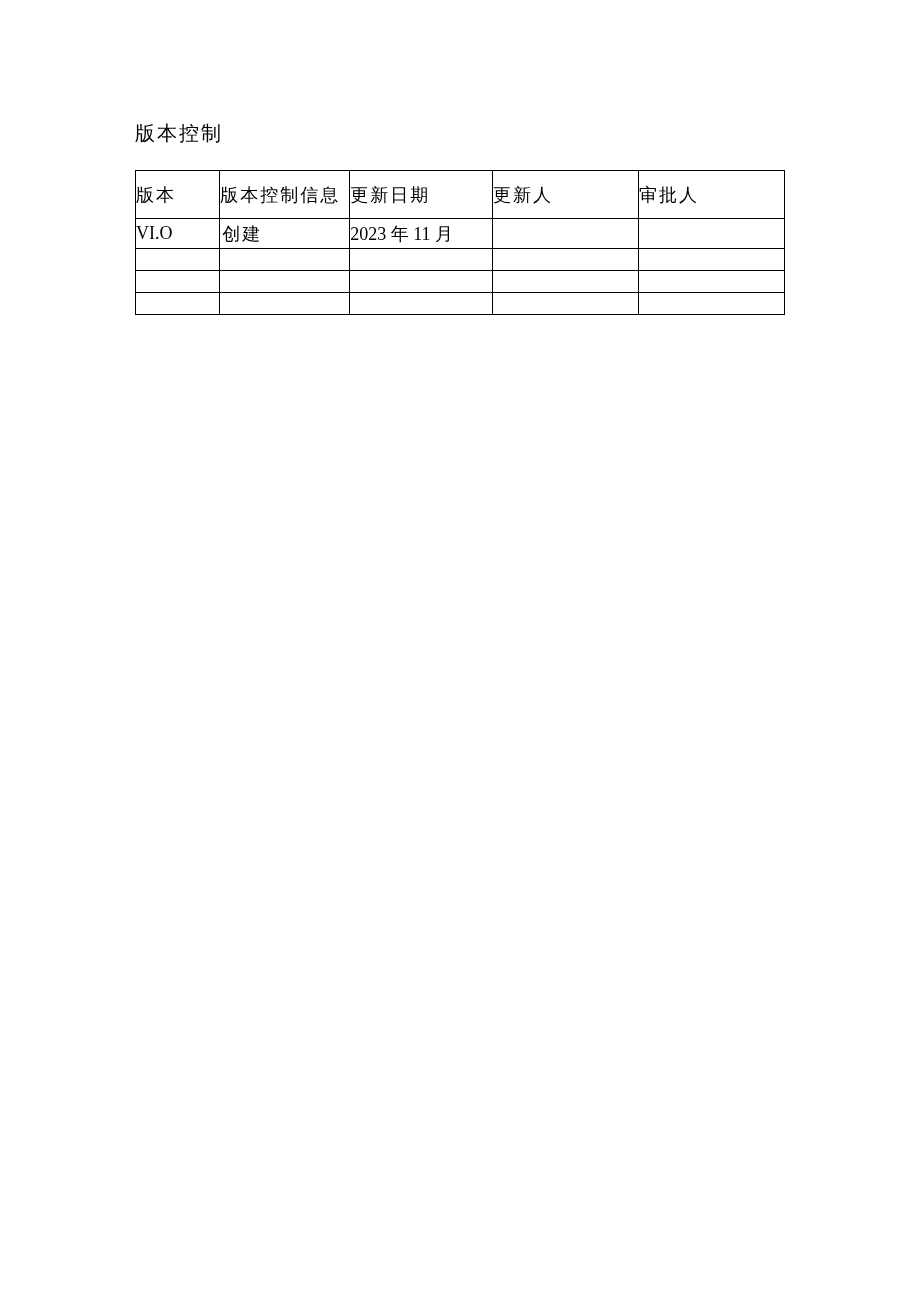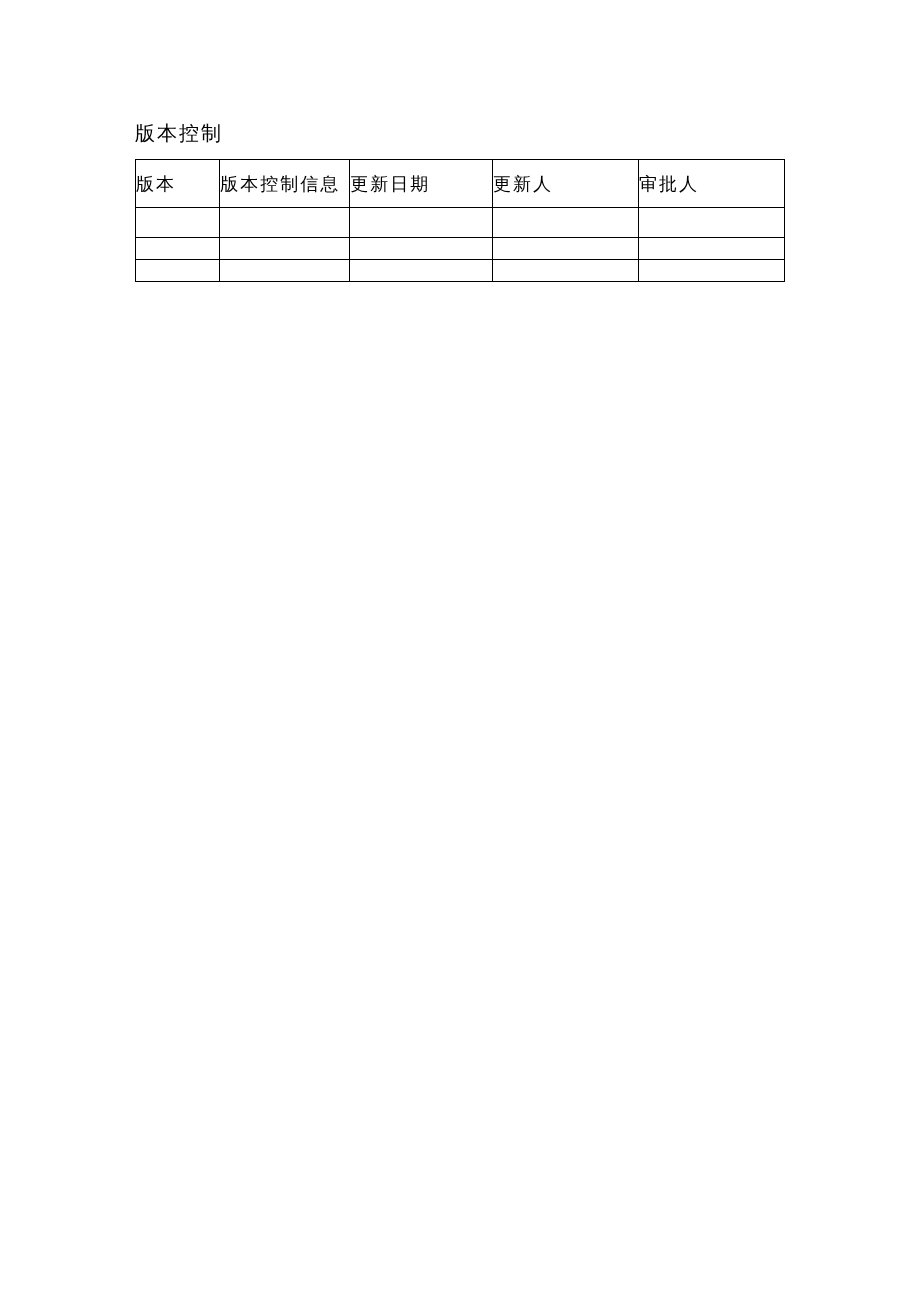--- a/index.html
+++ b/index.html
@@ -7,21 +7,21 @@
       width: 920px;
       height: 1301px;
       background: #fff;
       font-family: "SimSun", "宋体", serif;
       font-size: 18px;
       color: #000;
       padding: 120px 135px 0 135px;
     }
     .title {
       font-size: 20px;
-      margin-bottom: 12px;
+      margin-bottom: 23px;
       letter-spacing: 2px;
     }
     table {
       border-collapse: collapse;
       width: 100%;
       table-layout: fixed;
     }
     th, td {
       border: 1px solid #000;
       font-weight: normal;
@@ -60,20 +60,27 @@
     <tr>
       <th>版本</th>
       <th>版本控制信息</th>
       <th>更新日期</th>
       <th>更新人</th>
       <th>审批人</th>
     </tr>
   </thead>
   <tbody>
     <tr>
+      <td>VI.O</td>
+      <td class="left">创建</td>
+      <td>2023 年 11 月</td>
+      <td></td>
+      <td></td>
+    </tr>
+    <tr>
       <td></td>
       <td></td>
       <td></td>
       <td></td>
       <td></td>
     </tr>
     <tr>
       <td></td>
       <td></td>
       <td></td>

